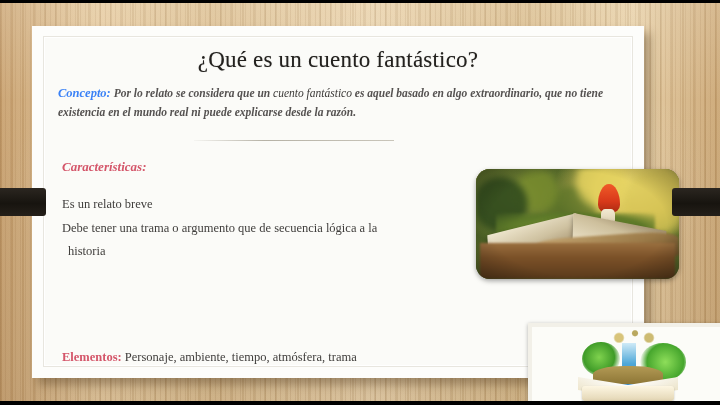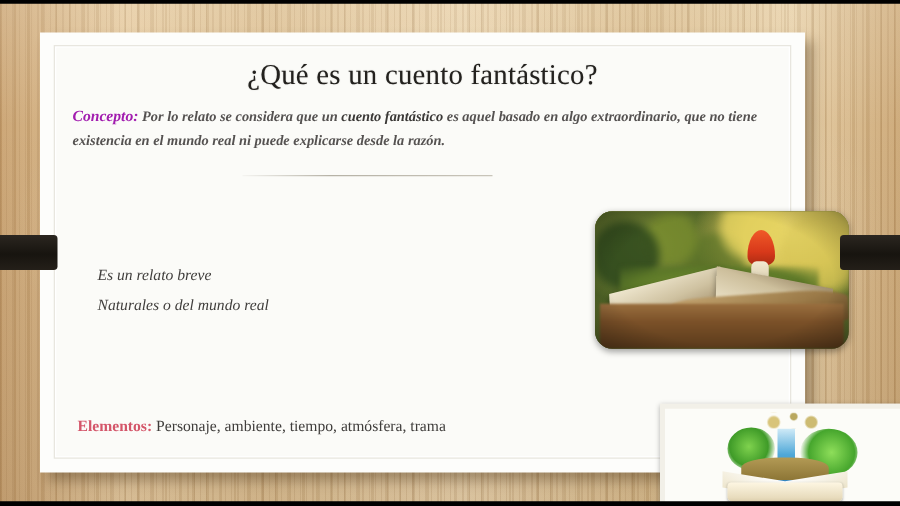--- a/index.html
+++ b/index.html
@@ -87,28 +87,28 @@
     top: 47px;
     font-size: 11.5px;
     line-height: 19px;
     font-style: italic;
     color: #555251;
     font-weight: 700;
     text-align: left;
     filter: blur(0.18px);
   }
   .concept .lead {
-    color: #a21caf;
+    color: #3b82f6;
     font-weight: 700;
     font-style: italic;
     font-size: 12.5px;
   }
   .concept .emph {
     color: #3a3836;
-    font-weight: 700;
+    font-weight: 400;
     font-style: italic;
   }
 
   
   .divider {
     position: absolute;
     left: 150px;
     width: 200px;
     top: 103px;
     height: 1px;
@@ -124,38 +124,37 @@
     font-style: italic;
     font-weight: 700;
     color: #d4566a;
     filter: blur(0.2px);
   }
   .feature-list {
     position: absolute;
     left: 18px;
     top: 156px;
     right: 10px;
-    margin: 16px;
+    margin: 0;
     padding: 0;
     list-style: none;
-    font-style: italic;
   }
   .feature-list li {
     font-size: 12.5px;
     line-height: 23.5px;
     color: #3f3d3b;
     white-space: nowrap;
     filter: blur(0.15px);
   }
   .feature-list li.indent { padding-left: 6px; }
 
   .elements-line {
     position: absolute;
     left: 18px;
-    top: 297px;
+    top: 313px;
     font-size: 12.5px;
     color: #3f3d3b;
     white-space: nowrap;
     filter: blur(0.15px);
   }
   .elements-line .lead {
     color: #d4566a;
     font-weight: 700;
   }
 
@@ -386,24 +385,26 @@
     <div class="slide-inner">
 
       <div class="slide-title">¿Qué es un cuento fantástico?</div>
 
       <div class="concept">
         <span class="lead">Concepto:</span><span> Por lo relato se considera que un </span><span class="emph">cuento fantástico</span><span> es aquel basado en algo extraordinario, que no tiene existencia en el mundo real ni puede explicarse desde la razón.</span>
       </div>
 
       <div class="divider"></div>
 
+      <div class="charac-head">Características:</div>
 
       <ul class="feature-list">
         <li>Es un relato breve</li>
-        <li>Naturales o del mundo real</li>
+        <li>Debe tener una trama o argumento que de secuencia lógica a la</li>
+        <li class="indent">historia</li>
       </ul>
 
       <div class="elements-line">
         <span class="lead">Elementos:</span><span> Personaje, ambiente, tiempo, atmósfera, trama</span>
       </div>
 
       <div class="photo-book">
         <div class="pb-layer pb-sky"></div>
         <div class="pb-layer pb-foliage"></div>
         <div class="pb-moss"></div>

